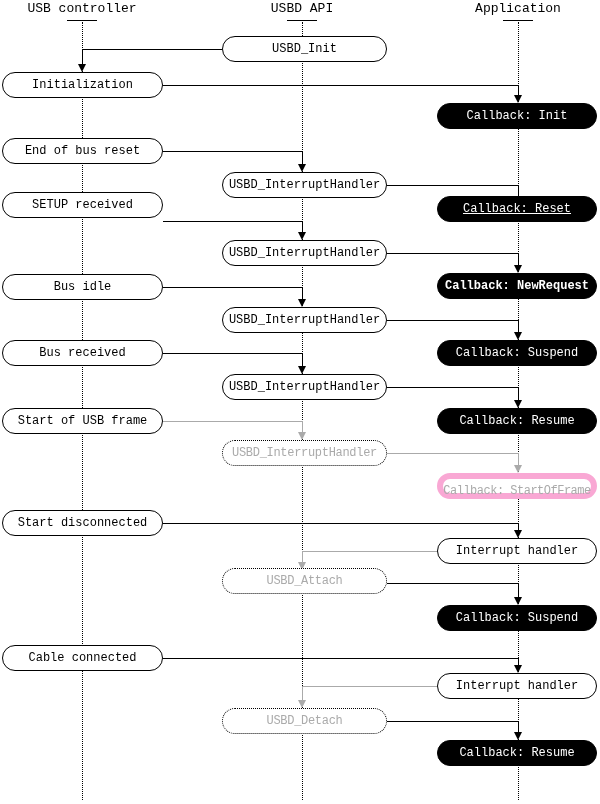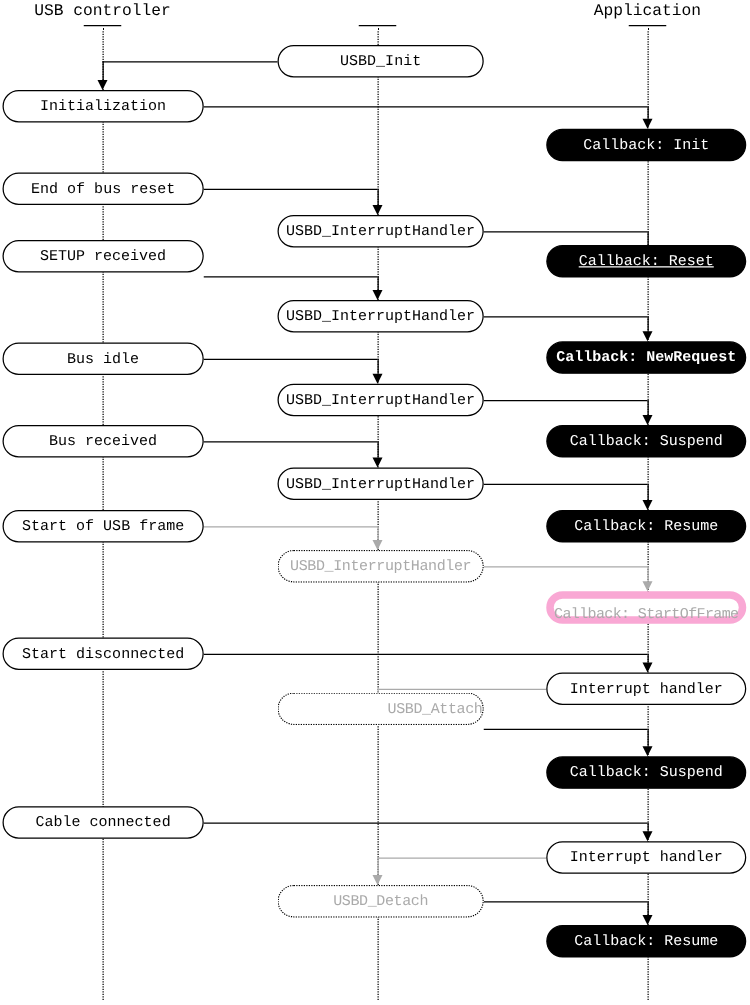--- a/index.html
+++ b/index.html
@@ -22,20 +22,21 @@
   .pill.black{background:#000;color:#fff;border-color:#000;}
   .pill.ghost{border:1px dotted #000;color:#aaaaaa;letter-spacing:-0.3px;}
   .pill.ghost-solid{border:6px solid #f9a8d4;color:#aaaaaa;letter-spacing:-0.5px;}
 </style>
 </head>
 <body>
 
 <div id="diagram">
 
   <div class="ll-label" style="left:-18px;">USB controller</div>
+  <div class="ll-label" style="left:202px;">USBD API</div>
   <div class="ll-label" style="left:418px;">Application</div>
   <div class="head-bar" style="left:67px;"></div>
   <div class="head-bar" style="left:287px;"></div>
   <div class="head-bar" style="left:503px;"></div>
 
   <div class="lifeline" style="left:82px;"></div>
   <div class="lifeline" style="left:302px;"></div>
   <div class="lifeline" style="left:518px;"></div>
 
   <div class="hline" style="left:82px;top:49px;width:140px;"></div>
@@ -109,21 +110,21 @@
   <div class="hline" style="left:387px;top:721px;width:131px;"></div>
   <div class="vline" style="left:518px;top:721px;height:11px;"></div>
   <div class="arr" style="left:514px;top:732px;"></div>
 
   <div class="pill mid" style="top:36px;">USBD_Init</div>
   <div class="pill mid" style="top:172px;">USBD_InterruptHandler</div>
   <div class="pill mid" style="top:240px;">USBD_InterruptHandler</div>
   <div class="pill mid" style="top:307px;">USBD_InterruptHandler</div>
   <div class="pill mid" style="top:374px;">USBD_InterruptHandler</div>
   <div class="pill mid ghost" style="top:440px;">USBD_InterruptHandler</div>
-  <div class="pill mid ghost" style="top:554px;text-align:right;">USBD_Attach</div>
+  <div class="pill mid ghost" style="top:568px;">USBD_Attach</div>
   <div class="pill mid ghost" style="top:708px;">USBD_Detach</div>
 
   <div class="pill leftcol" style="top:72px;">Initialization</div>
   <div class="pill leftcol" style="top:138px;">End of bus reset</div>
   <div class="pill leftcol" style="top:192px;">SETUP received</div>
   <div class="pill leftcol" style="top:274px;">Bus idle</div>
   <div class="pill leftcol" style="top:340px;">Bus received</div>
   <div class="pill leftcol" style="top:408px;">Start of USB frame</div>
   <div class="pill leftcol" style="top:510px;">Start disconnected</div>
   <div class="pill leftcol" style="top:645px;">Cable connected</div>

